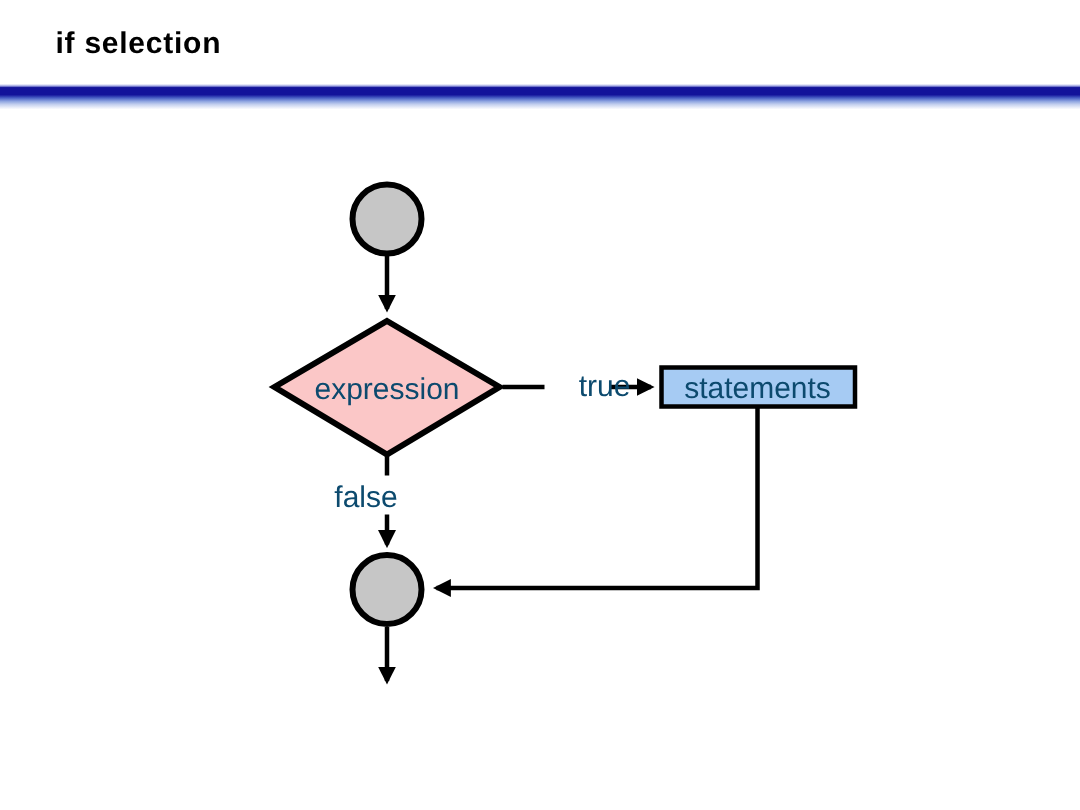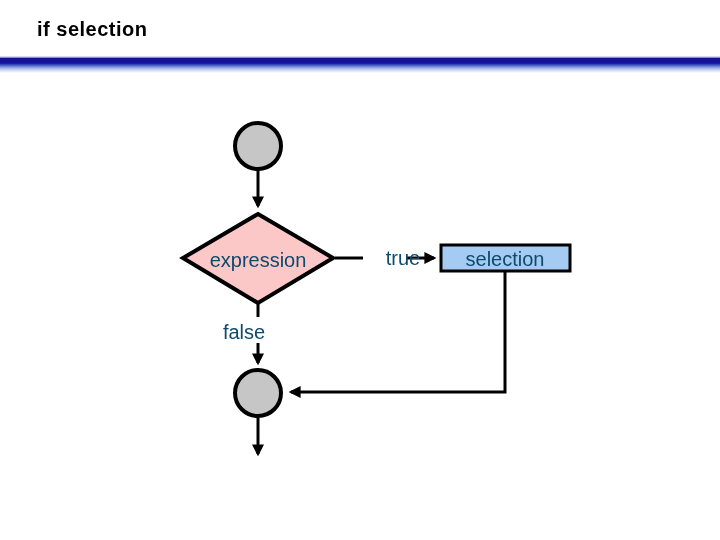--- a/index.html
+++ b/index.html
@@ -93,16 +93,16 @@
     <line x1="258" y1="304" x2="258" y2="317" stroke="#000000" stroke-width="3"></line>
     <line x1="258" y1="343" x2="258" y2="363" stroke="#000000" stroke-width="3" marker-end="url(#arrow)"></line>
 
     <circle cx="258" cy="393" r="23" stroke="#000000" stroke-width="4" fill="#c6c6c6"></circle>
 
     <line x1="258" y1="418" x2="258" y2="454" stroke="#000000" stroke-width="3" marker-end="url(#arrow)"></line>
   </svg>
 
   <div class="lbl lbl-expression">expression</div>
   <div class="lbl lbl-true">true</div>
-  <div class="lbl lbl-statements">selection</div>
+  <div class="lbl lbl-statements">statements</div>
   <div class="lbl lbl-false">false</div>
 
 </div>
 
 </body></html>

